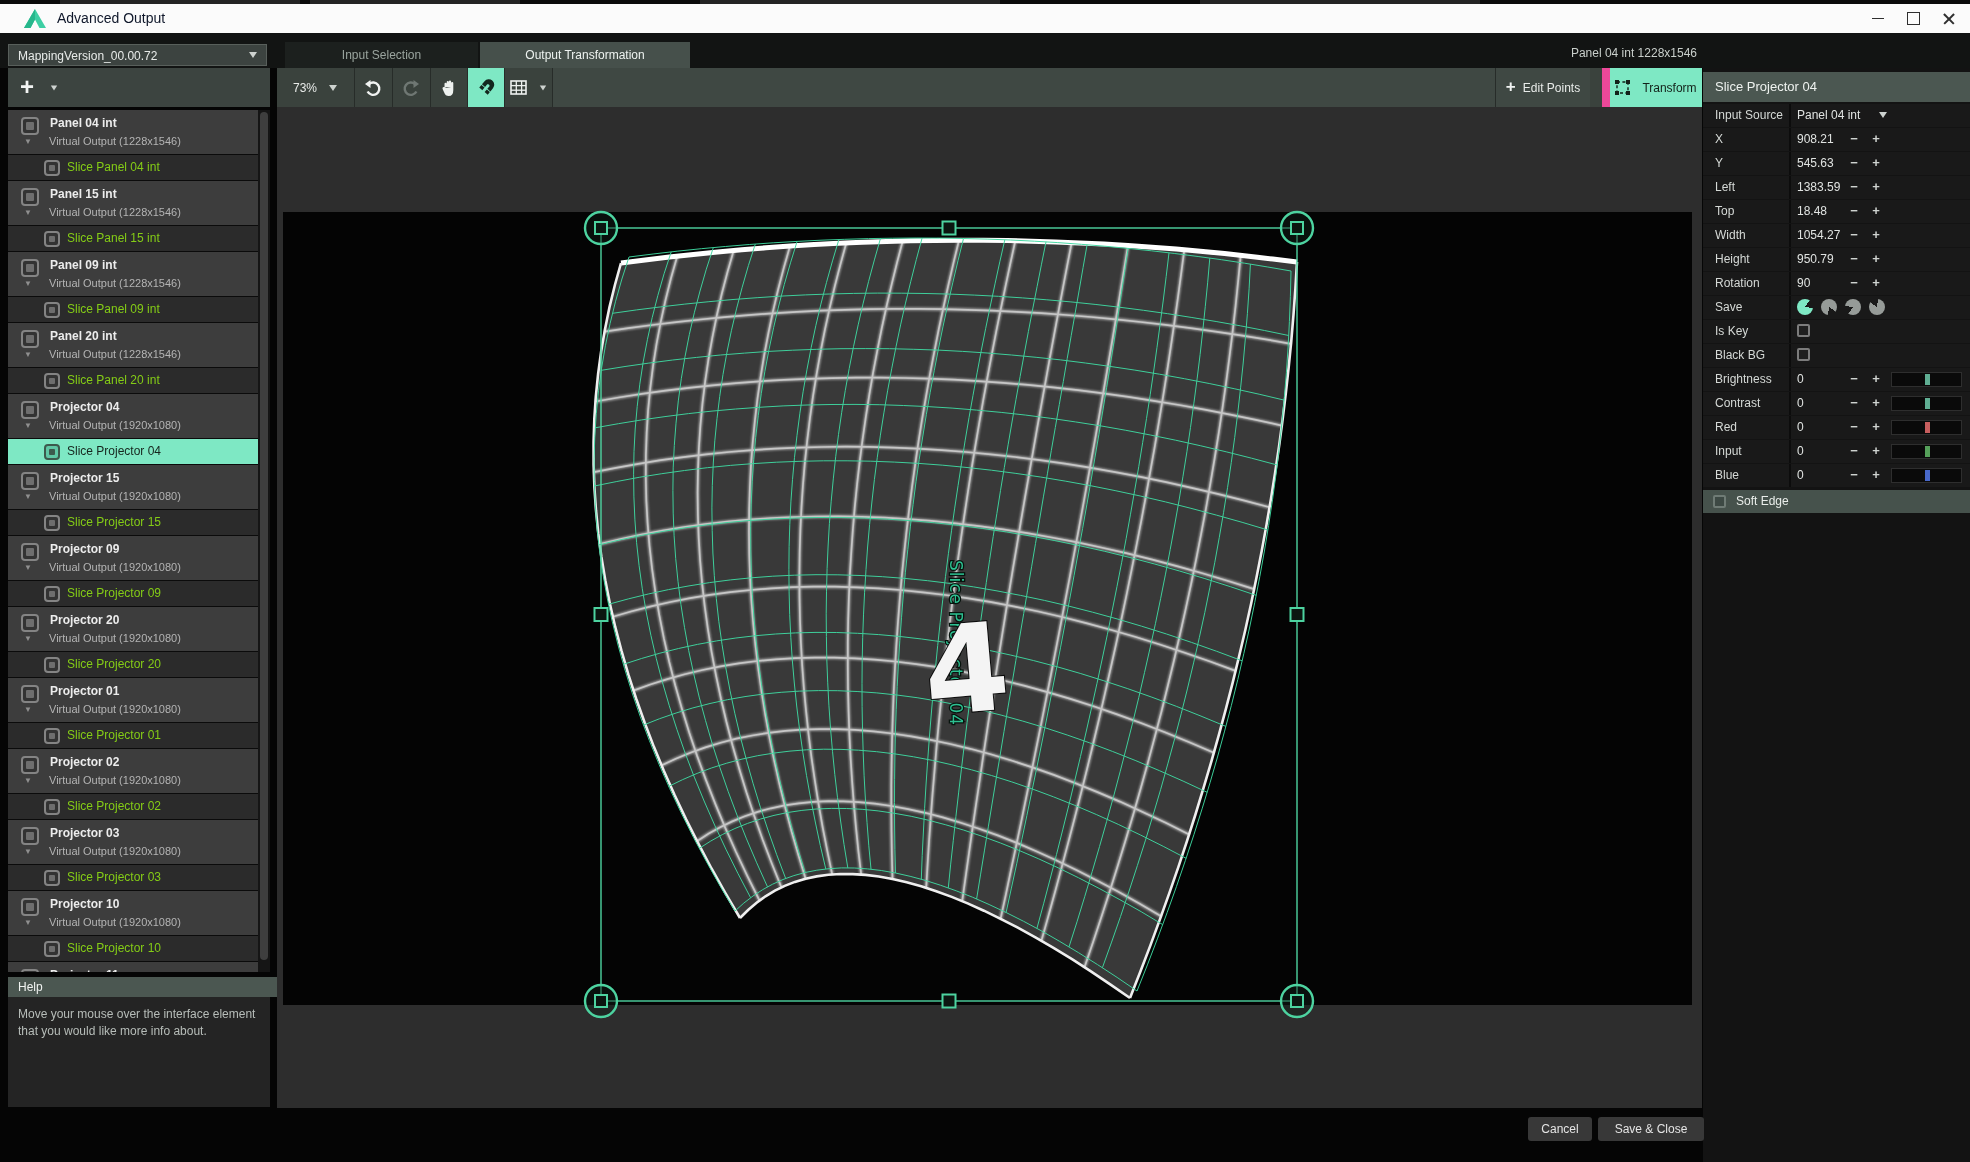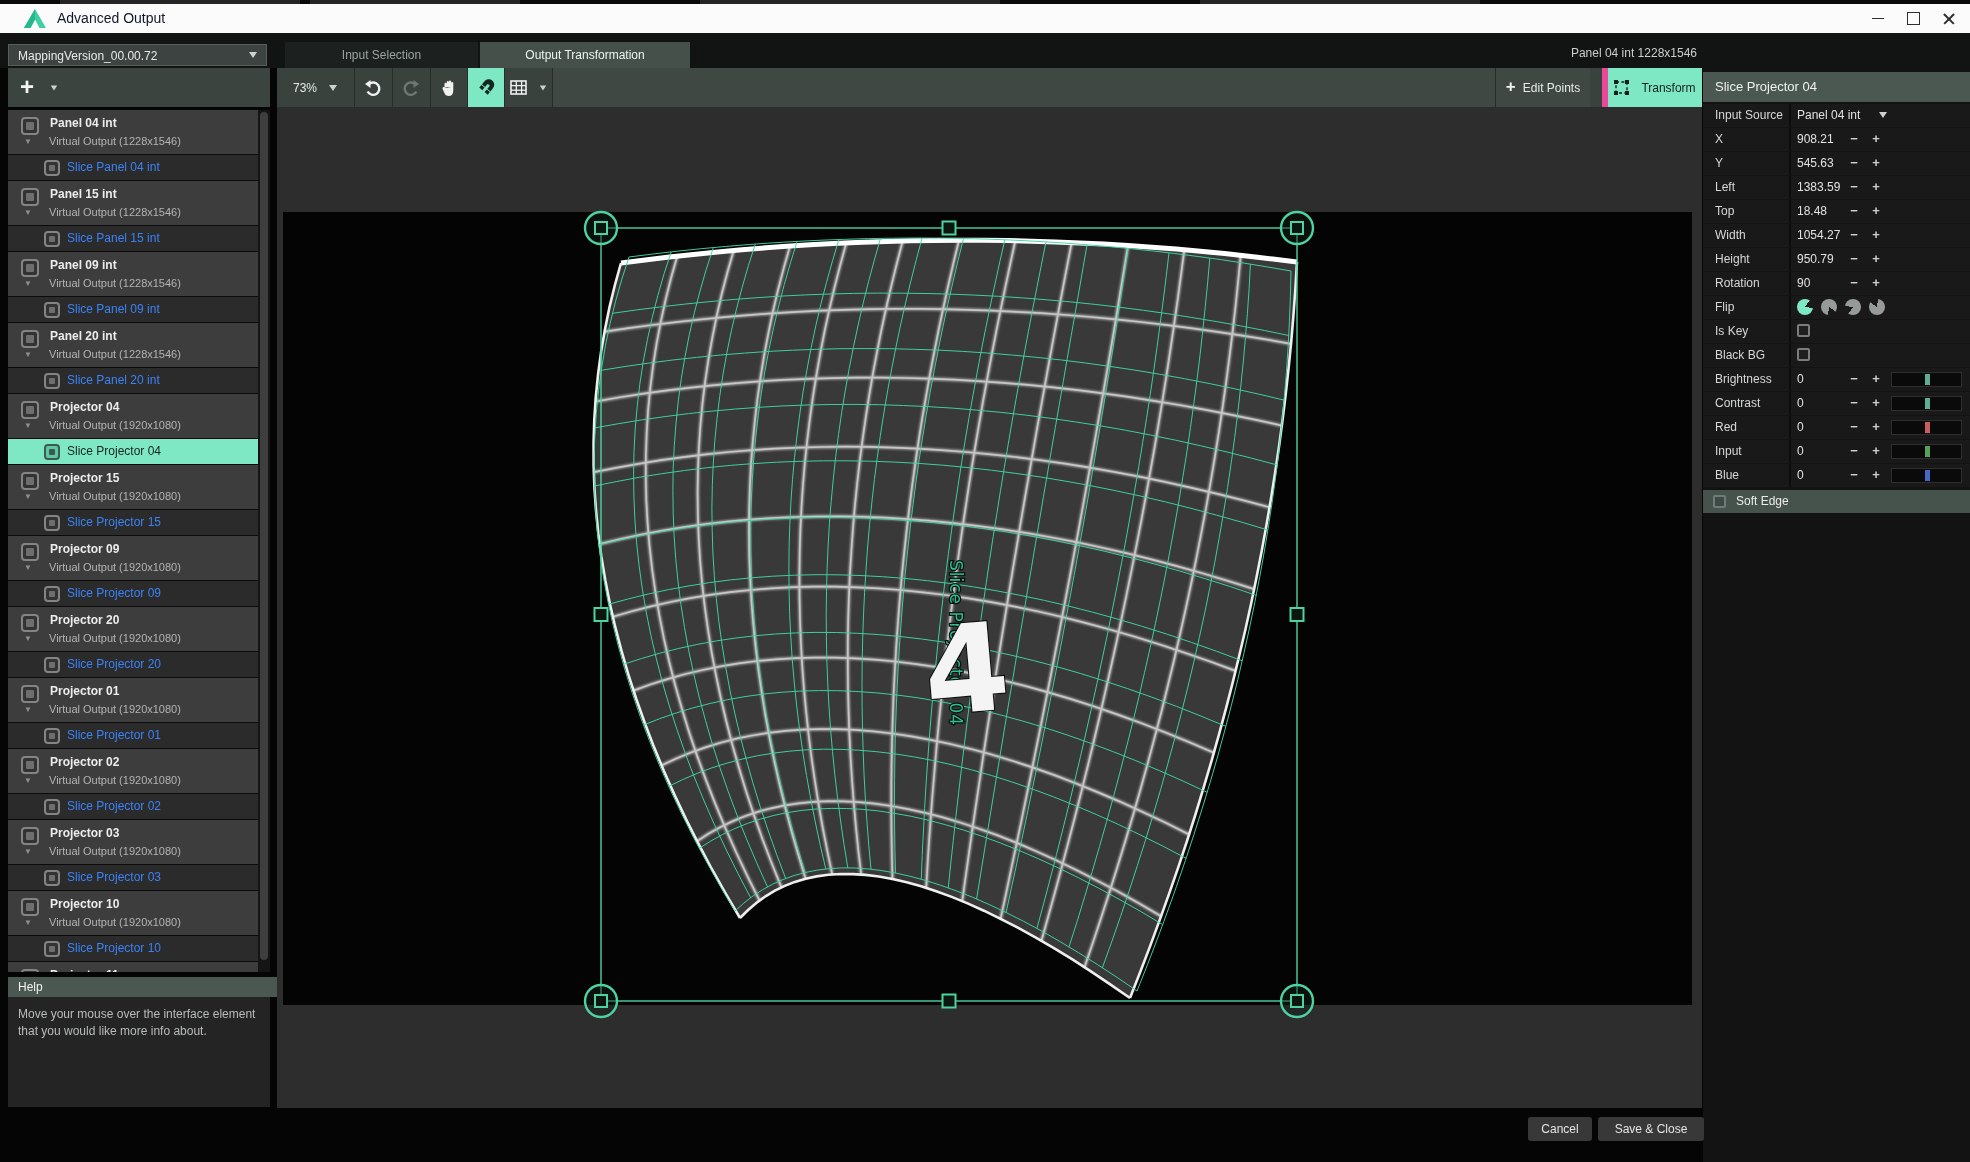--- a/index.html
+++ b/index.html
@@ -37,34 +37,34 @@
   #canvas-toolbar{left:277px;top:68px;width:1425px;height:39px;background:#3a423d;}
   .tbtn{top:0;height:39px;background:#3a423d;border-left:1px solid #272c29;display:flex;align-items:center;justify-content:center;gap:12px;box-sizing:border-box;}
   .tbtn:first-child{border-left:none;}
   #btn-zoom{left:0;width:76px;font-size:12px;color:#e8ebe9;}
   #btn-undo{left:77px;width:37px;} #btn-redo{left:115px;width:37px;}
   #btn-hand{left:153px;width:37px;} #btn-magnet{left:190px;width:37px;background:#7ee8c4;}
   #btn-grid{left:227px;width:47px;}
   #toolbar-fill{left:275px;top:0;width:943px;height:39px;background:#3f4843;border-left:1px solid #272c29;}
   #btn-editpoints{left:1218px;width:95px;font-size:12px;color:#e8ebe9;gap:7px;}
   #btn-editpoints .plus{font-size:17px;font-weight:bold;color:#f0f2f1;margin-top:-2px;}
-  #btn-transform{left:1325px;width:100px;background:#7ee8c4;color:#132119;font-size:12px;border-left:6px solid #ec4899;}
+  #btn-transform{left:1325px;width:100px;background:#7ee8c4;color:#132119;font-size:12px;border-left:8px solid #ec4899;}
   
   #sidebar-list{left:8px;top:110px;width:250px;height:862px;background:#0b0b0b;overflow:hidden;}
   .sb-group{position:absolute;left:0;width:250px;height:70px;}
   .sb-head{position:absolute;left:0;top:0;width:250px;height:44px;background:#3d3d3d;}
   .sb-cb{position:absolute;left:13px;top:7px;width:14px;height:14px;border:2px solid #848484;border-radius:4px;background:#333;}
   .sb-cb:after{content:"";position:absolute;left:3px;top:3px;width:8px;height:8px;background:#6e6e6e;border-radius:1px;}
   .sb-name{position:absolute;left:42px;top:6px;font-size:12px;font-weight:bold;color:#ececec;}
   .sb-tri{position:absolute;left:16px;top:27px;font-size:8px;color:#8f8f8f;}
   .sb-out{position:absolute;left:41px;top:25px;font-size:11px;color:#b4b4b4;}
   .sb-slice{position:absolute;left:0;top:45px;width:250px;height:25px;background:#2b2b2b;}
   .sb-slice .sb-cb{left:36px;top:5px;width:12px;height:12px;border-width:2px;}
   .sb-slice .sb-cb:after{width:6px;height:6px;}
-  .sb-sname{position:absolute;left:59px;top:5px;font-size:12px;color:#3b82f6;}
+  .sb-sname{position:absolute;left:59px;top:5px;font-size:12px;color:#84cc16;}
   .sb-slice.sel{background:#7ee8c4;}
   .sb-slice.sel .sb-sname{color:#16251d;}
   .sb-slice.sel .sb-cb{border-color:#3c5a4d;background:#5fc7a5;}
   .sb-slice.sel .sb-cb:after{background:#3c5a4d;}
   #sidebar-scroll{left:258px;top:110px;width:12px;height:862px;background:#151515;}
   #sidebar-scroll .thumb{position:absolute;left:2px;top:2px;width:8px;height:848px;background:#3e3e3e;border-radius:4px;}
   
   #help-header{left:8px;top:977px;width:316px;height:20px;background:#4b5751;font-size:12px;color:#f0f3f1;line-height:20px;padding-left:10px;box-sizing:border-box;}
   #help-body{left:8px;top:997px;width:262px;height:110px;background:#242424;font-size:12px;color:#b7bdb9;padding:9px 0 0 10px;box-sizing:border-box;line-height:17px;}
   
@@ -511,21 +511,21 @@
               <span class="pplus">+</span>
       </div>
       <div class="prow" style="top: 204px;">
         <span class="plabel">Rotation</span>
         <span class="pdiv"></span>
         <span class="vtext">90</span>
               <span class="pminus">−</span>
               <span class="pplus">+</span>
       </div>
       <div class="prow" style="top: 228px;">
-        <span class="plabel">Flip</span>
+        <span class="plabel">Save</span>
         <span class="pdiv"></span>
         <span class="flip-ic" style="left:94px;background:conic-gradient(from 35deg, rgba(0,0,0,0) 0deg 62deg, #7ee8c4 62deg 360deg)"></span>
         <span class="flip-ic" style="left:118px;background:conic-gradient(from 125deg, rgba(0,0,0,0) 0deg 62deg, #969b98 62deg 360deg)"></span>
         <span class="flip-ic" style="left:142px;background:conic-gradient(from 215deg, rgba(0,0,0,0) 0deg 62deg, #969b98 62deg 360deg)"></span>
         <span class="flip-ic" style="left:166px;background:conic-gradient(from 305deg, rgba(0,0,0,0) 0deg 62deg, #969b98 62deg 360deg)"></span>
       </div>
       <div class="prow" style="top: 252px;">
         <span class="plabel">Is Key</span>
         <span class="pdiv"></span>
         <span class="pcb"></span>

